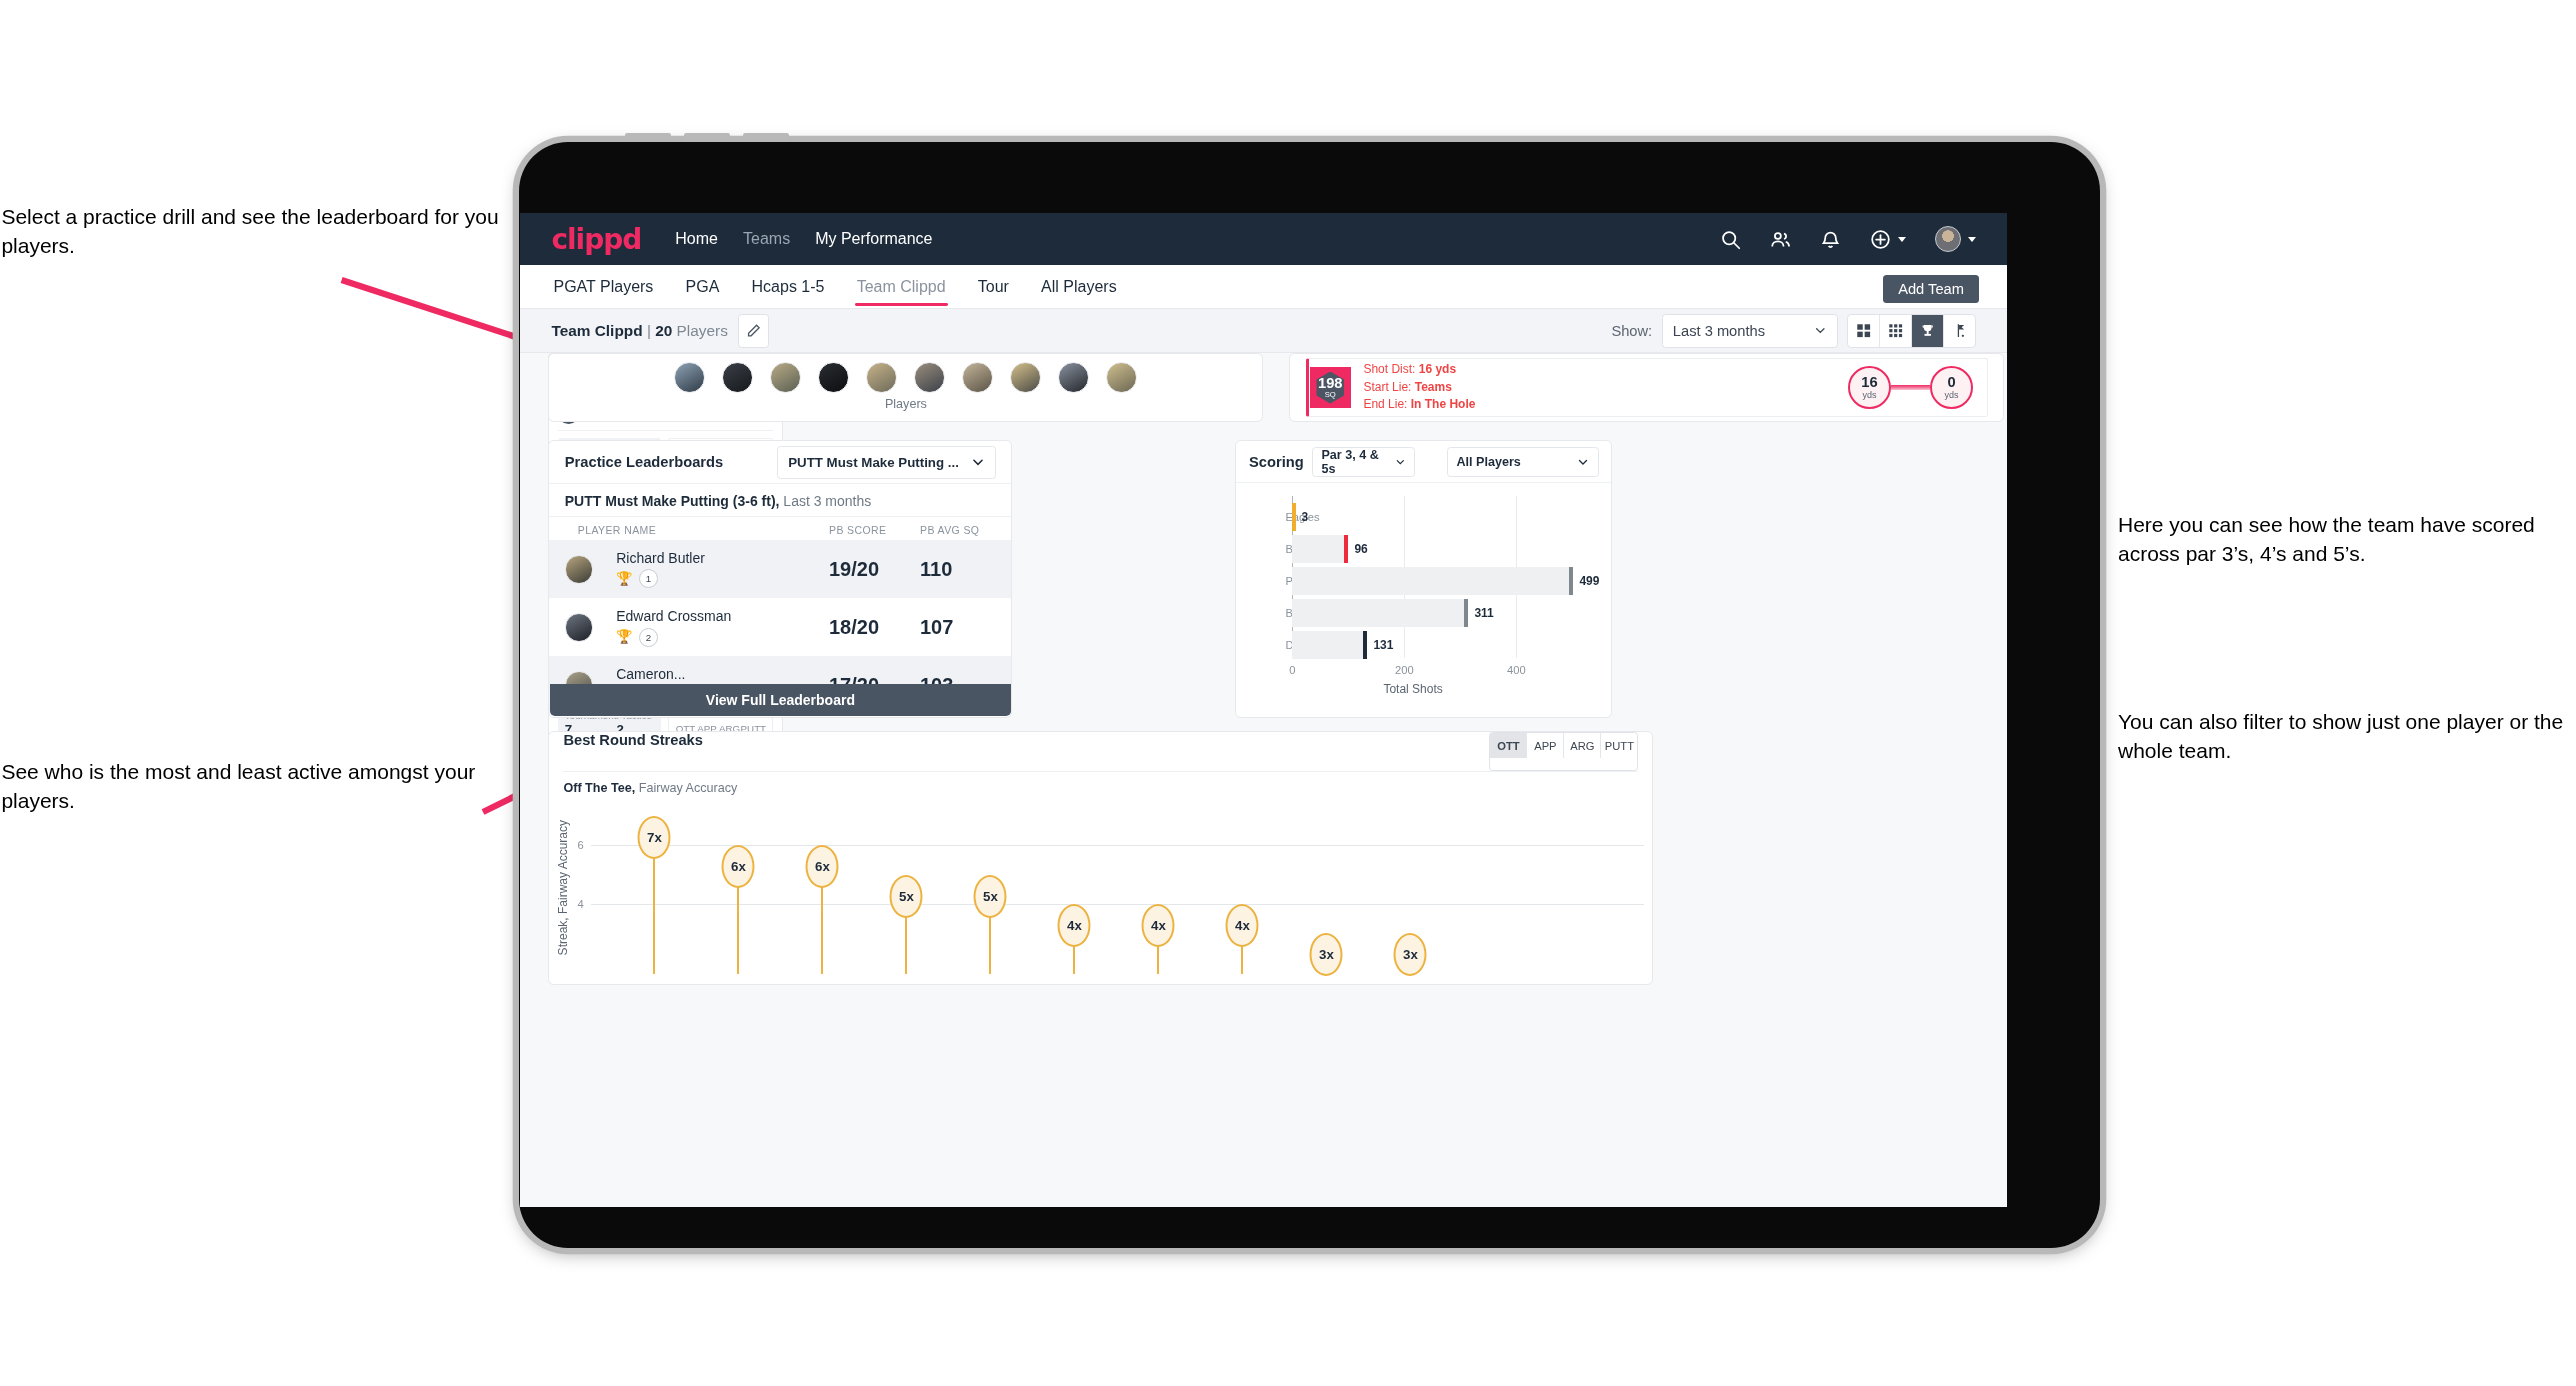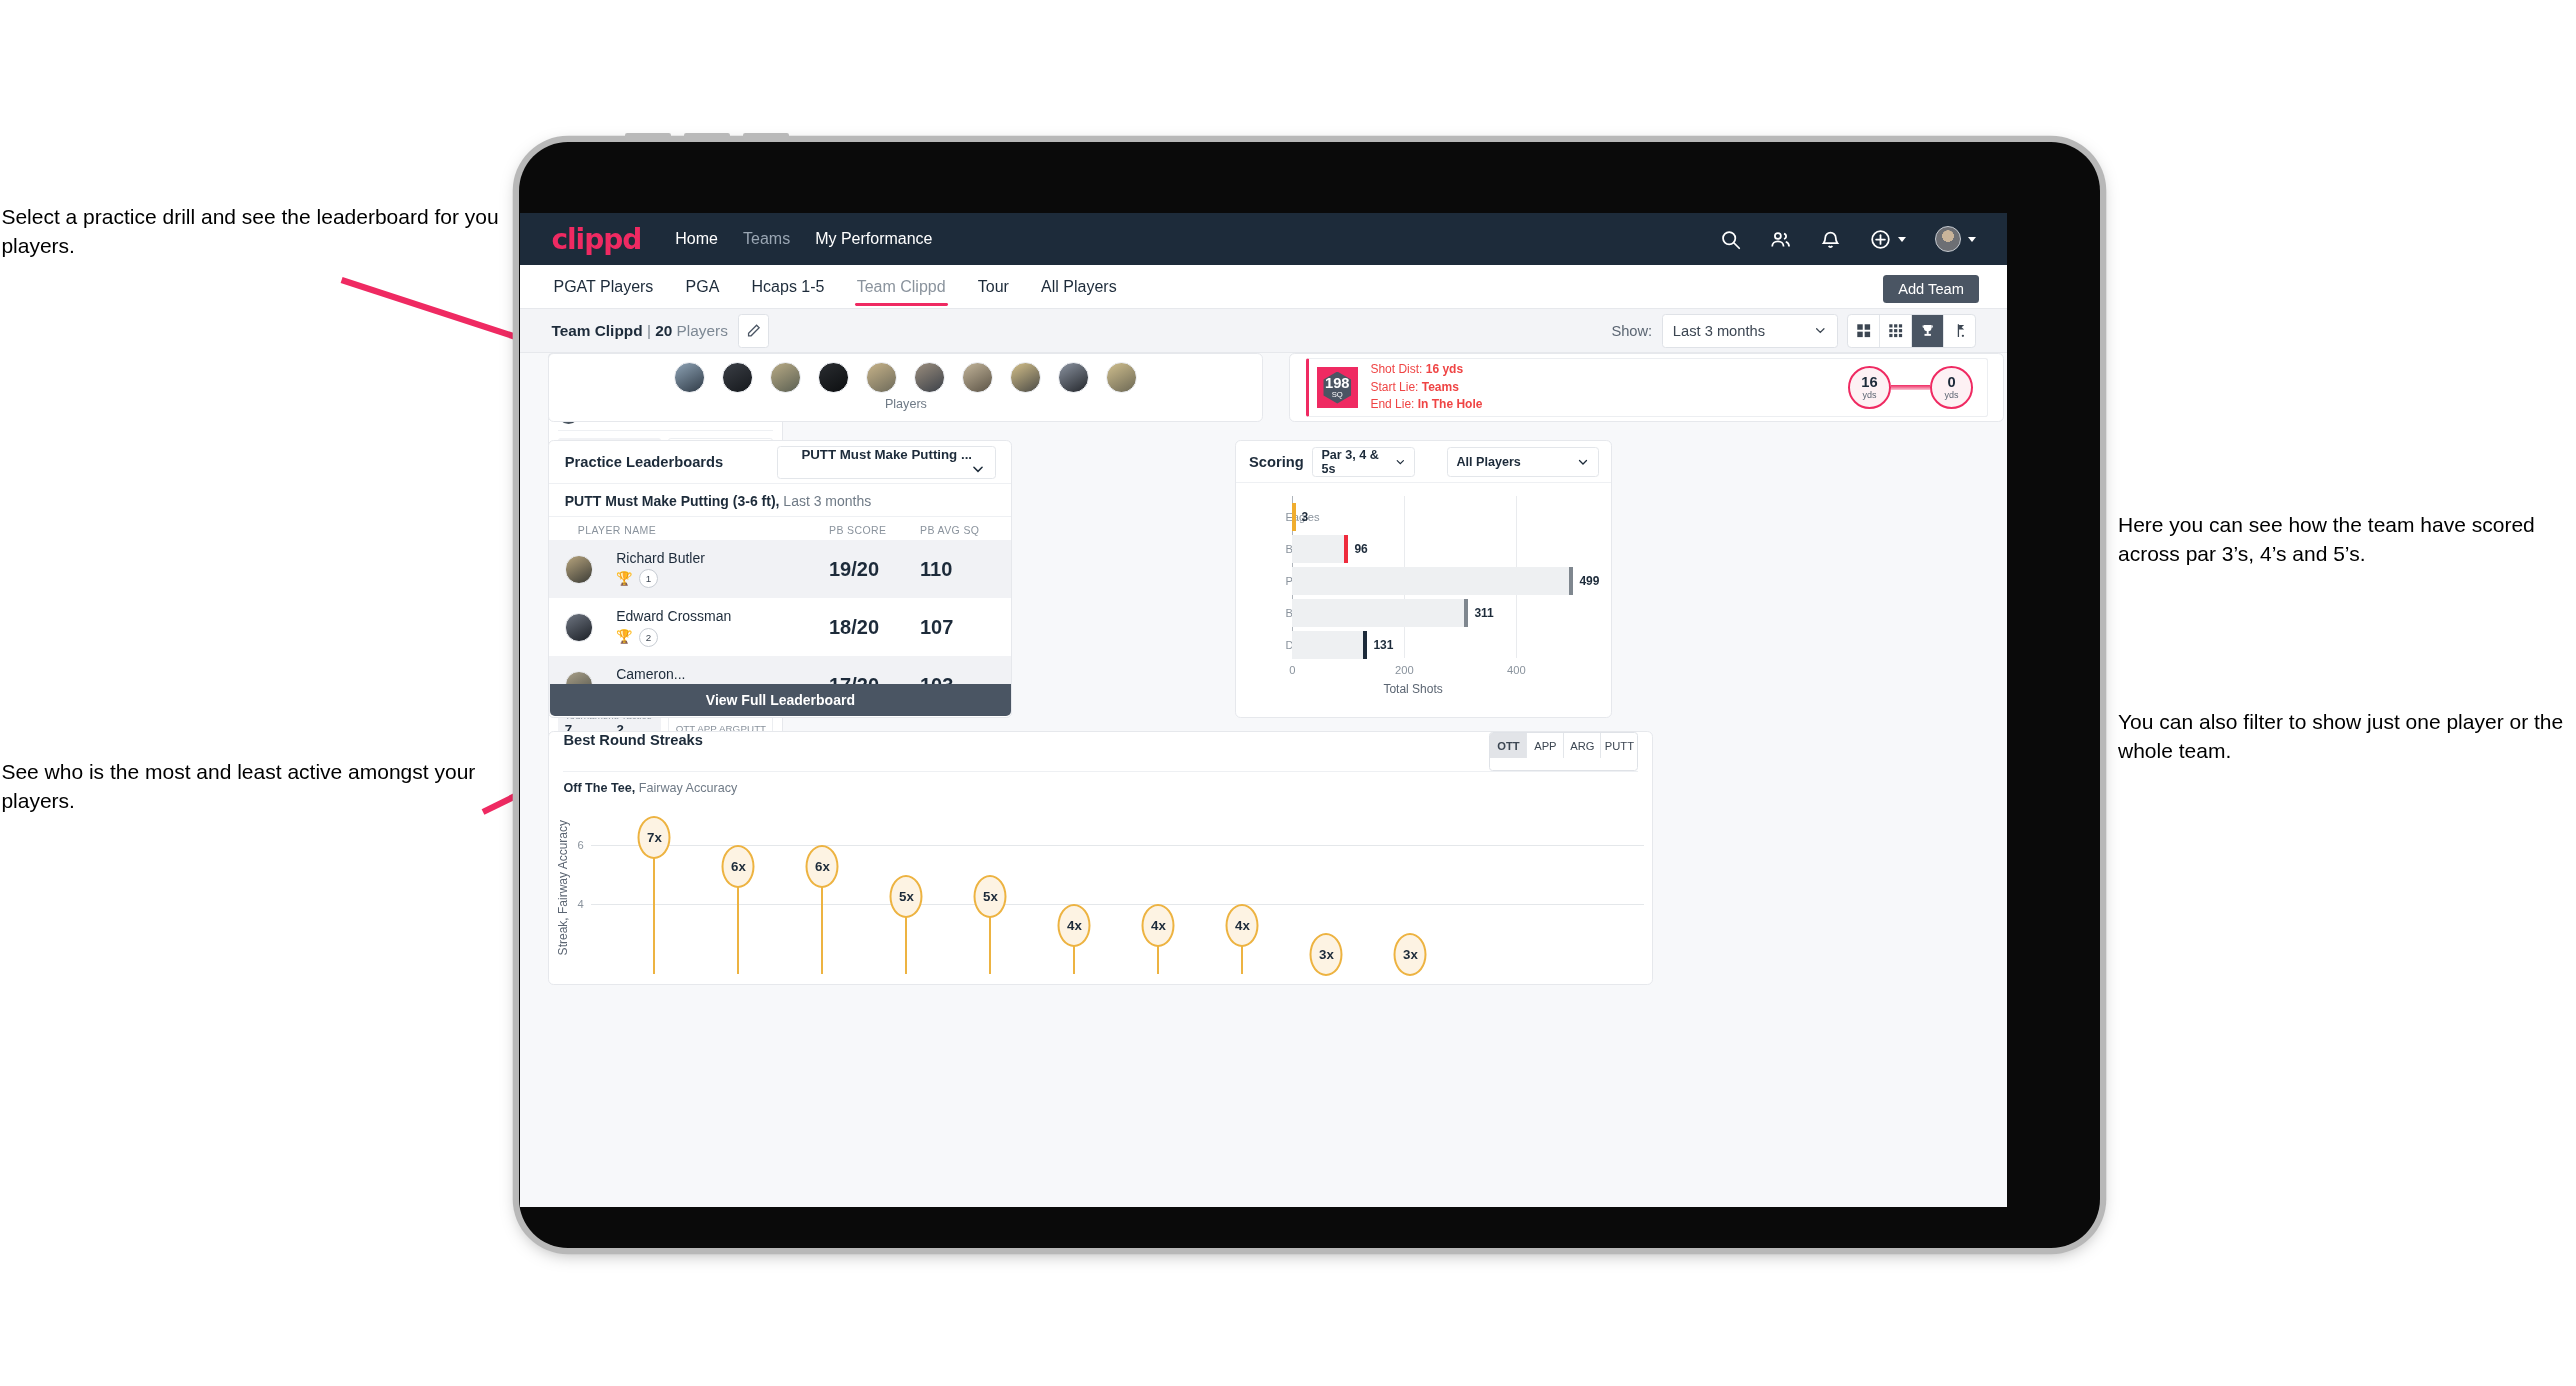--- a/index.html
+++ b/index.html
@@ -74,21 +74,21 @@
 
   
   #playerstrip{position:absolute;left:28px;top:0;width:713px;height:67px;background:#fff;border:0.7px solid #e6e8ec;border-radius:5.6px;}
   #avatars{display:flex;gap:17px;justify-content:center;padding-top:8.4px;}
   .pav{width:29px;height:29px;border-radius:50%;border:1.4px solid #e8eaee;}
   #playerslabel{text-align:center;font-size:12.6px;color:#6f7a86;margin-top:3.5px;}
 
   
   #shotcard{position:absolute;left:769px;top:0;width:713px;height:67px;background:#fff;border:0.7px solid #e6e8ec;border-radius:5.6px;overflow:hidden;}
   #shotinner{position:absolute;left:15.4px;top:4.2px;right:15.4px;bottom:4.2px;border:0.7px solid #eceef1;border-left:3.5px solid #ef2a62;border-radius:2.8px;display:flex;align-items:center;}
-  #sqbadge{width:41px;height:41px;background:#ef2a62;margin-left:8px;display:flex;align-items:center;justify-content:center;}
+  #sqbadge{width:41px;height:41px;background:#ef2a62;margin-left:1px;display:flex;align-items:center;justify-content:center;}
   #hexsq{width:32px;height:32px;background:#4b5563;clip-path:polygon(50% 0,93% 25%,93% 75%,50% 100%,7% 75%,7% 25%);
     color:#fff;display:flex;flex-direction:column;align-items:center;justify-content:center;line-height:1;}
   #hexsq .n{font-size:14.7px;font-weight:700;}
   #hexsq .s{font-size:7.7px;}
   #shottext{margin-left:12.6px;font-size:12px;color:#ef4444;line-height:1.45;}
   #shottext b{font-weight:700;}
   #shotdiag{margin-left:auto;margin-right:14px;display:flex;align-items:center;}
   .ycirc{width:39px;height:39px;border:2.1px solid #ef2a62;border-radius:50%;background:#fdf1f4;
     display:flex;flex-direction:column;align-items:center;justify-content:center;line-height:1.1;}
   .ycirc .v{font-size:14.7px;font-weight:700;color:#1d2b3a;}
@@ -96,21 +96,21 @@
   #ybar{width:39px;height:5.6px;background:linear-gradient(#ef2a62,#f9c3d2);}
 
   
   .card{position:absolute;background:#fff;border:0.7px solid #e6e8ec;border-radius:5.6px;}
 
   
   #lbcard{left:28px;top:87px;width:462px;height:276px;}
   #lbhead{height:42px;display:flex;align-items:center;padding:0 15.4px;border-bottom:0.7px solid #eef0f3;}
   #lbtitle{font-size:14.7px;font-weight:700;color:#1d2b3a;}
   #lbsel{margin-left:auto;width:197px;height:31px;border:0.7px solid #e3e6ea;border-radius:3.5px;
-    display:flex;align-items:center;padding:0 9.8px;font-size:13.3px;font-weight:700;color:#1d2b3a;flex-direction:column;}
+    display:flex;align-items:center;padding:0 9.8px;font-size:13.3px;font-weight:700;color:#1d2b3a;}
   #lbsel .chev{margin-left:auto;}
   #lbsub{padding:9px 15.4px 7px;font-size:14px;color:#1d2b3a;border-bottom:0.7px solid #eef0f3;}
   #lbsub b{font-weight:700;}
   #lbsub span{color:#6f7a86;font-weight:400;}
   #lbcols{display:flex;padding:7px 15.4px 4.2px;font-size:10.5px;color:#8a939d;letter-spacing:0.4px;}
   .c-name{flex:1;padding-left:13px;}
   .c-score{width:91px;}
   .c-avg{width:76px;}
   .lbrow{display:flex;align-items:center;padding:9.8px 15.4px;}
   .lbrow.alt{background:#f1f2f5;}

